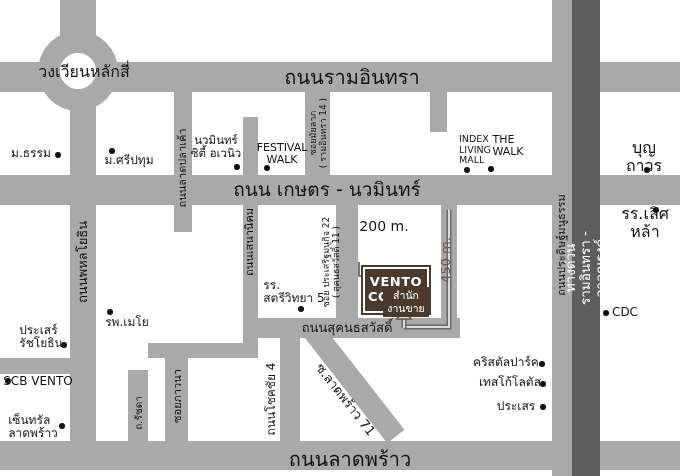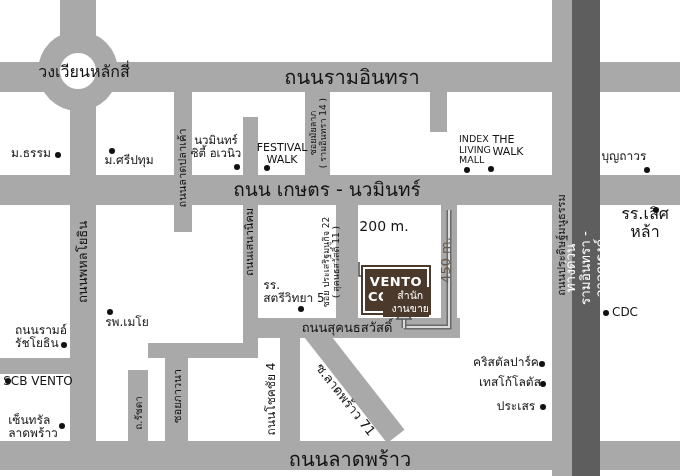--- a/index.html
+++ b/index.html
@@ -26,21 +26,21 @@
   .left   { text-align:left; }
   .dot { position:absolute; width:6px; height:6px; border-radius:50%;
          background:#111; z-index:5; transform:translate(-50%,-50%); }
   .box { position:absolute; z-index:6; display:flex; align-items:center;
          justify-content:center; text-align:center; white-space:pre-line;
          color:#fff; background:var(--brown,#4b392c); }
   .vento { left:363px; top:246px; width:62px; height:42px;
            border:2px solid #ffffff; box-shadow:0 0 0 2px var(--brown,#4b392c);
            font-weight:bold; font-size:13px; line-height:1.15; letter-spacing:.5px;margin-top:21px; }
   .sales { left:383px; top:287px; width:46px; height:30px;
-           font-size:10.5px; line-height:1.2;justify-content:flex-end; }
+           font-size:10.5px; line-height:1.2; }
   .overlay { position:absolute; left:0; top:0; z-index:4; }
   .white { color:#ffffff; }
   .brown-text { color:var(--dist,#6b5947); }
 </style>
 </head>
 <body>
 
 <div class="map">
 
   <div class="road" style="left:0;top:62px;width:680px;height:30px"></div>
@@ -124,37 +124,37 @@
 
   <div class="lbl center left" style="left:475px;top:150px;font-size:9.5px">INDEX
 LIVING
 MALL</div>
   <div class="dot" style="left:467px;top:170px"></div>
 
   <div class="lbl center left" style="left:508px;top:146px;font-size:11px">THE
 WALK</div>
   <div class="dot" style="left:491px;top:169px"></div>
 
-  <div class="lbl center" style="left:624px;top:157px;font-size:12px">บุญถาวร</div>
+  <div class="lbl center" style="left:644px;top:157px;font-size:16px">บุญถาวร</div>
   <div class="dot" style="left:647px;top:170px"></div>
 
   <div class="lbl center" style="left:645px;top:223px;font-size:16px">รร.เลิศหล้า</div>
   <div class="dot" style="left:656px;top:210px"></div>
 
   <div class="lbl center" style="left:625px;top:313px;font-size:12px">CDC</div>
   <div class="dot" style="left:606px;top:313px"></div>
 
   <div class="lbl center left" style="left:294px;top:292px;font-size:12px">รร.
 สตรีวิทยา 5</div>
   <div class="dot" style="left:301px;top:309px"></div>
 
   <div class="lbl center" style="left:127px;top:323px;font-size:12px">รพ.เมโย</div>
   <div class="dot" style="left:110px;top:312px"></div>
 
-  <div class="lbl center left" style="left:41px;top:337px;font-size:12px">ถนนรามอ์
+  <div class="lbl center left" style="left:41px;top:337px;font-size:12px">ประเสร์
 รัชโยธิน</div>
   <div class="dot" style="left:64px;top:345px"></div>
 
   <div class="lbl center" style="left:38px;top:382px;font-size:12px">SCB VENTO</div>
   <div class="dot" style="left:8px;top:381px"></div>
 
   <div class="lbl center left" style="left:33px;top:427px;font-size:12px">เซ็นทรัล
 ลาดพร้าว</div>
   <div class="dot" style="left:62px;top:426px"></div>
 

